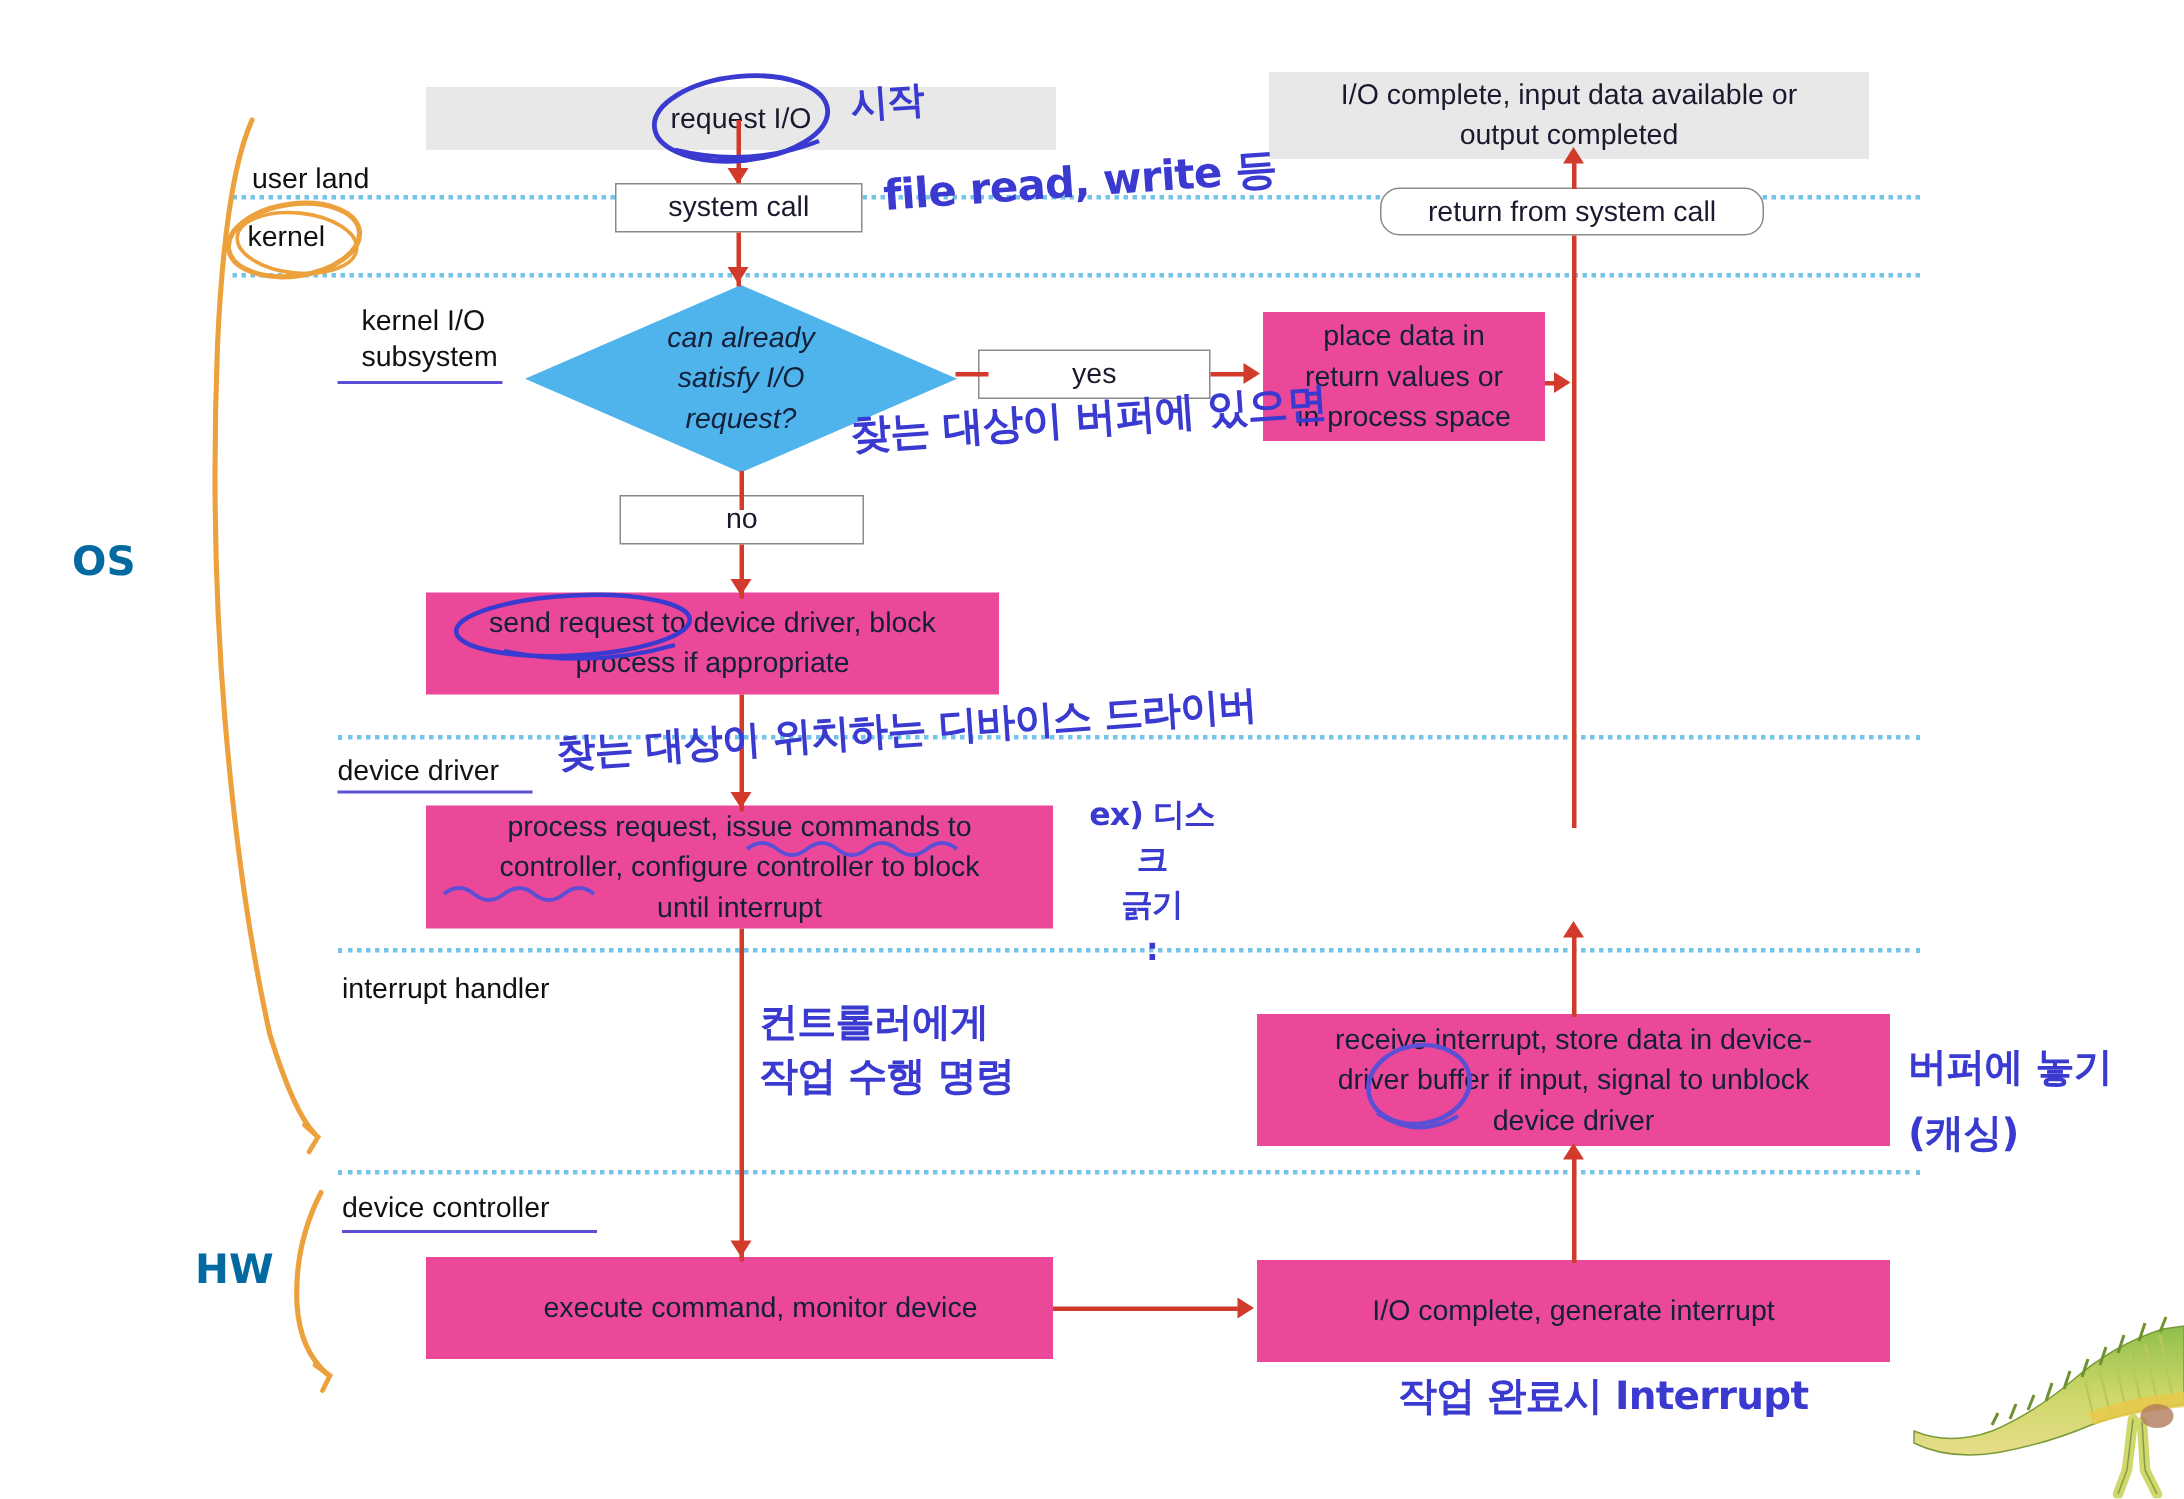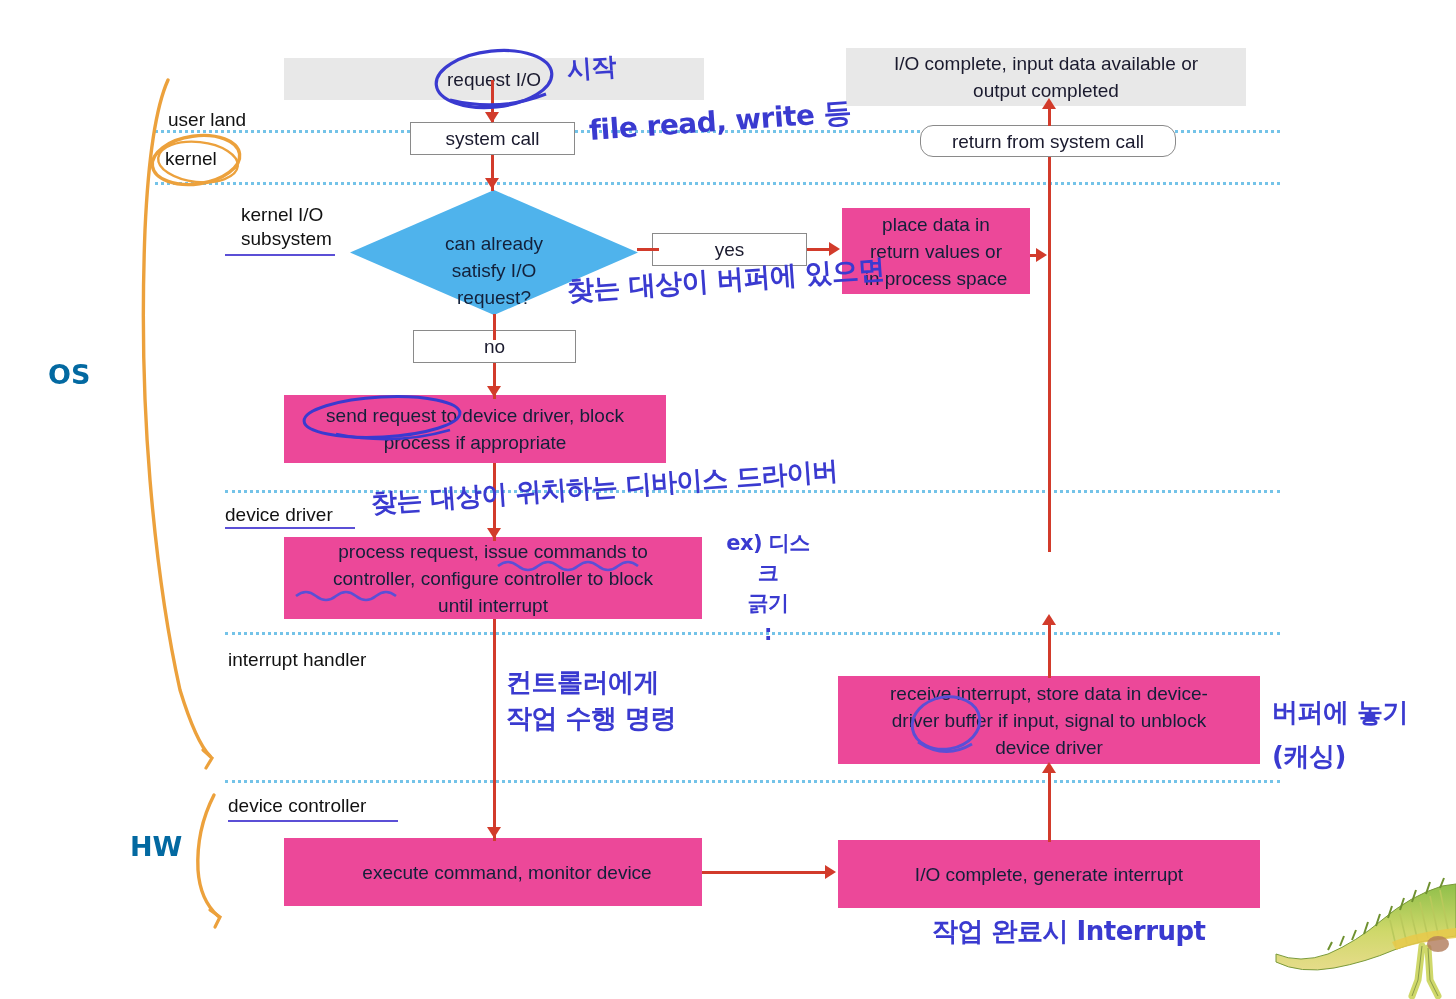--- a/index.html
+++ b/index.html
@@ -24,23 +24,23 @@
   .blue-box{
     background:#ec4899;color:#13203a;font-size:19px;line-height:27px;
   }
   .diamond-wrap{position:absolute;}
   .diamond-shape{
     position:absolute;left:0;top:0;width:100%;height:100%;
     background:#4fb3ec;
     clip-path:polygon(50% 0%,100% 50%,50% 100%,0% 50%);
   }
   .diamond-text{
-    position:absolute;left:0;top:18px;width:100%;height:100%;
+    position:absolute;left:0;top:0;width:100%;height:100%;
     display:flex;align-items:center;justify-content:center;text-align:center;
-    color:#13203a;font-size:19px;line-height:27px;z-index:2;
+    color:#13203a;font-size:19px;line-height:27px;z-index:2;font-style:italic;
   }
 
   
   .layer-label{
     position:absolute;color:#111;font-size:19px;line-height:24px;white-space:pre-line;
   }
   .ul-blue{
     position:absolute;height:2px;background:#5b4fd6;
   }
 

